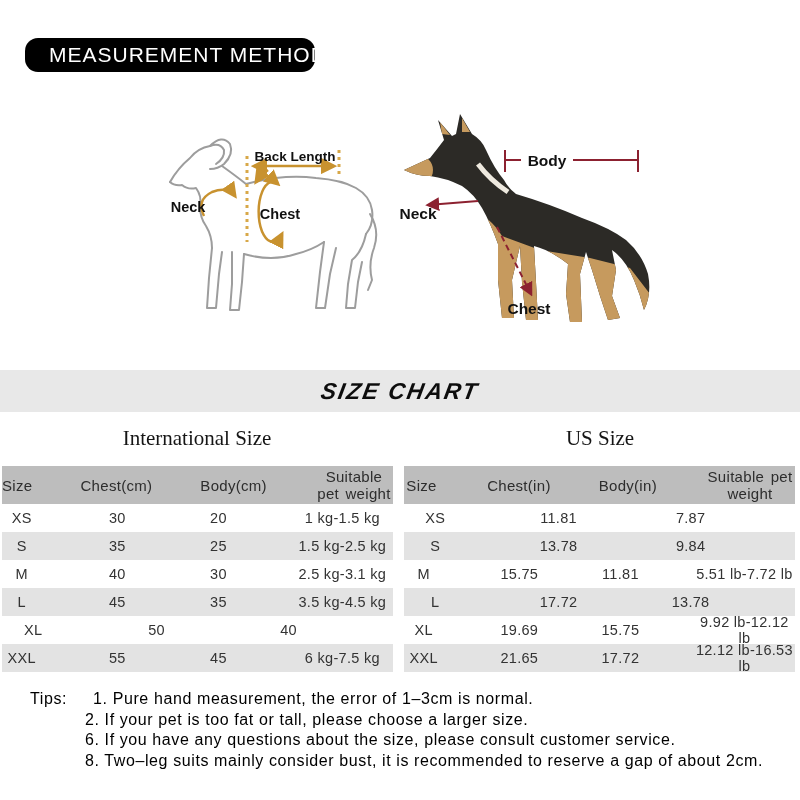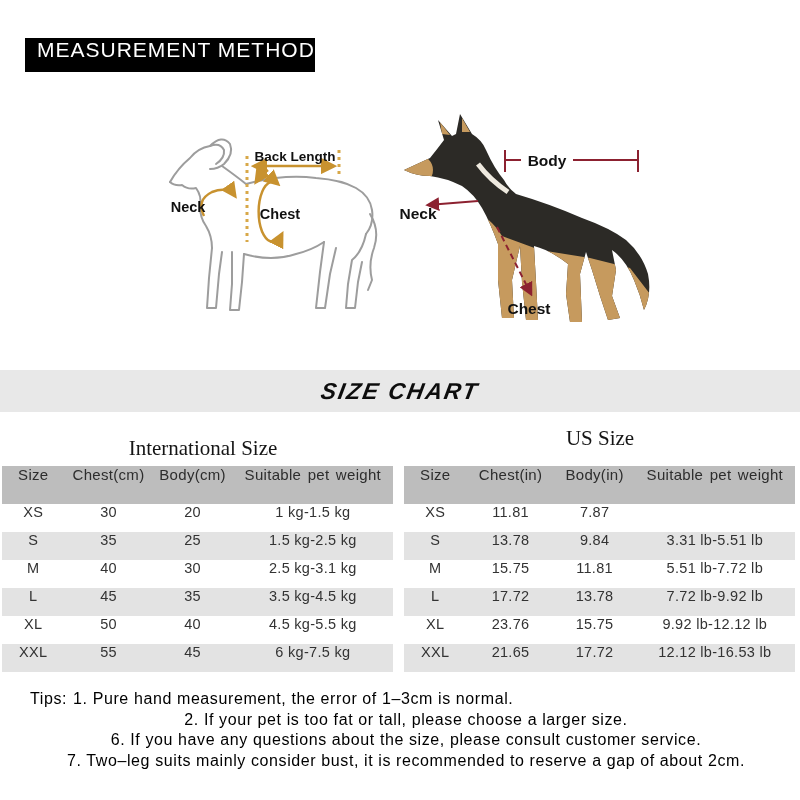--- a/index.html
+++ b/index.html
@@ -2,52 +2,53 @@
 <html><head>
 <meta charset="utf-8">
 <style>
   html,body{margin:0;padding:0;}
   body{
     width:800px;height:800px;position:relative;background:#ffffff;
     font-family:"Liberation Sans", sans-serif;color:#000;overflow:hidden;
   }
   .title-box{
     position:absolute;left:25px;top:38px;width:290px;height:34px;
-    background:#000;color:#fff;display:flex;align-items:flex-start;
-    padding-left:12px;box-sizing:border-box;font-size:21px;letter-spacing:1px;
+    background:#000;color:#fff;display:flex;align-items:center;
+    padding-left:24px;box-sizing:border-box;font-size:21px;letter-spacing:1px;
     white-space:nowrap;
+    border-radius:13px;
   }
   .diagram-left{position:absolute;left:140px;top:122px;}
   .diagram-right{position:absolute;left:390px;top:108px;}
   .band{
     position:absolute;left:0;top:370px;width:800px;height:42px;background:#e8e8e8;
     display:flex;align-items:center;justify-content:center;
   }
   .band .sc{
     font-size:23px;font-weight:bold;font-style:italic;letter-spacing:2px;
     transform:skewX(-10deg);color:#0d0d0d;
   }
   .section-title{
     position:absolute;top:426px;width:390px;text-align:center;
     font-family:"Liberation Serif", serif;font-size:21px;color:#151515;
   }
-  #title-0{left:8px;margin-top:10px;}
+  #title-0{left:2px;}
   #title-1{left:405px;}
   .stable{position:absolute;top:466px;font-size:14.5px;color:#333;letter-spacing:.3px;}
   #stable-0{left:2px;width:391px;}
   #stable-1{left:404px;width:391px;}
-  .trow{display:flex;height:28px;}
+  .trow{display:flex;align-items:center;height:28px;gap:48px;}
   .trow.head{height:38px;background:#bdbdbd;font-size:15px;color:#2d2d2d;word-spacing:2px;}
   .trow.alt{background:#e3e3e3;}
   .cell{text-align:center;box-sizing:border-box;}
   .c0{width:16%;}.c1{width:22.5%;}.c2{width:20.5%;}.c3{width:41%;}
   .tips{position:absolute;left:30px;top:689px;font-size:16px;letter-spacing:.6px;color:#000;}
   .tip-line{height:20.5px;line-height:20.5px;white-space:nowrap;}
-  .tip-line.rest{margin-left:37px;text-align:center;}
-  .tips-label{margin-right:6px;}
+  .tip-line.rest{margin-left:55px;}
+  .tips-label{margin-right:26px;}
   svg text{font-family:"Liberation Sans", sans-serif;}
 </style>
 </head>
 <body>
 
 <div class="title-box">
   <span>MEASUREMENT METHODS</span>
 </div>
 
 <svg class="diagram-left" width="260" height="200" viewBox="0 0 260 200">
@@ -148,21 +149,20 @@
     <div class="trow alt">
       <div class="cell c0">L</div>
       <div class="cell c1">45</div>
       <div class="cell c2">35</div>
       <div class="cell c3">3.5 kg-4.5 kg</div>
     </div>
     <div class="trow">
       <div class="cell c0">XL</div>
       <div class="cell c1">50</div>
       <div class="cell c2">40</div>
-      <div class="cell c3">4.5 kg-5.5 kg</div>
     </div>
     <div class="trow alt">
       <div class="cell c0">XXL</div>
       <div class="cell c1">55</div>
       <div class="cell c2">45</div>
       <div class="cell c3">6 kg-7.5 kg</div>
     </div>
   </div>
 <div class="stable" id="stable-1">
     <div class="trow head">
@@ -173,48 +173,46 @@
     </div>
     <div class="trow">
       <div class="cell c0">XS</div>
       <div class="cell c1">11.81</div>
       <div class="cell c2">7.87</div>
     </div>
     <div class="trow alt">
       <div class="cell c0">S</div>
       <div class="cell c1">13.78</div>
       <div class="cell c2">9.84</div>
-      <div class="cell c3">3.31 lb-5.51 lb</div>
     </div>
     <div class="trow">
       <div class="cell c0">M</div>
       <div class="cell c1">15.75</div>
       <div class="cell c2">11.81</div>
       <div class="cell c3">5.51 lb-7.72 lb</div>
     </div>
     <div class="trow alt">
       <div class="cell c0">L</div>
       <div class="cell c1">17.72</div>
       <div class="cell c2">13.78</div>
-      <div class="cell c3">7.72 lb-9.92 lb</div>
     </div>
     <div class="trow">
       <div class="cell c0">XL</div>
-      <div class="cell c1">23.76</div>
+      <div class="cell c1">19.69</div>
       <div class="cell c2">15.75</div>
       <div class="cell c3">9.92 lb-12.12 lb</div>
     </div>
     <div class="trow alt">
       <div class="cell c0">XXL</div>
       <div class="cell c1">21.65</div>
       <div class="cell c2">17.72</div>
       <div class="cell c3">12.12 lb-16.53 lb</div>
     </div>
   </div>
 
 <div class="tips">
   <div class="tip-line first">
     <span class="tips-label">Tips:</span><span>1. Pure hand measurement, the error of 1–3cm is normal.</span>
   </div>
   <div class="tip-line rest">2. If your pet is too fat or tall, please choose a larger size.</div>
   <div class="tip-line rest">6. If you have any questions about the size, please consult customer service.</div>
-  <div class="tip-line rest">7. Two–leg suits mainly consider bust, it is recommended to reserve a gap of about 2cm.</div>
+  <div class="tip-line rest">8. Two–leg suits mainly consider bust, it is recommended to reserve a gap of about 2cm.</div>
 </div>
 
 </body></html>

